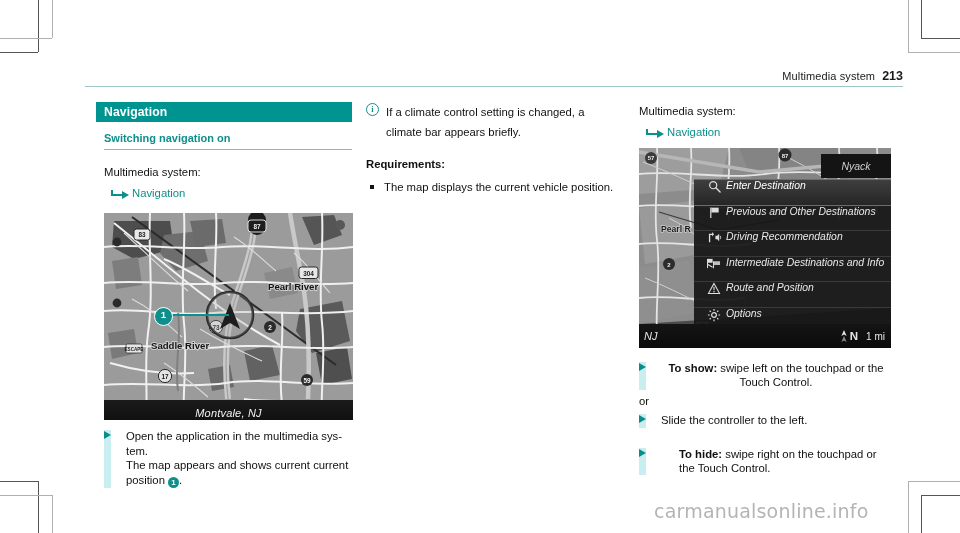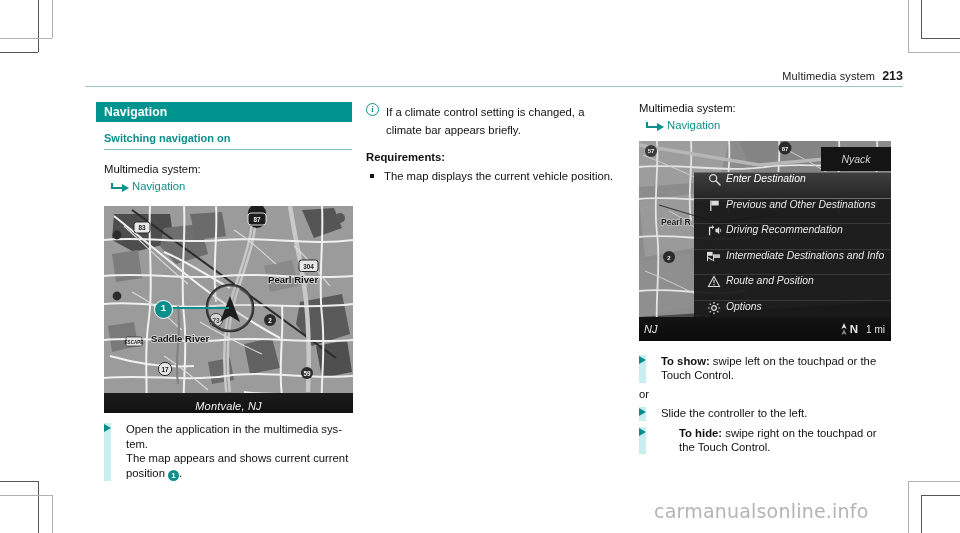--- a/index.html
+++ b/index.html
@@ -39,21 +39,21 @@
   .h-sub{
     color:#0e8f8b;font-weight:bold;font-size:11px;margin-top:9px;line-height:15px;
   }
   .h-rule{height:1.3px;background:#7fc0bd;margin-top:3px;width:100%;}
 
   .h-sub-b{
     color:#0e8f8b;font-weight:bold;font-size:12.2px;line-height:15px;
   }
 
   
-  .txt{font-size:11.3px;line-height:12px;color:#111;}
+  .txt{font-size:11.3px;line-height:19px;color:#111;}
   .mt12{margin-top:13px;}
   .bold{font-weight:bold;}
 
   
   .pathline{display:flex;align-items:flex-start;margin-top:4px;margin-left:6px;}
   .hookarrow{width:22px;height:14px;flex:0 0 22px;margin-top:1px;}
   .pathlabel{color:#0e8f8b;font-size:11.3px;line-height:14px;}
 
   
   .tbul{position:relative;padding-left:22px;margin-top:9px;}
@@ -462,39 +462,39 @@
           </svg>
         <span>N</span>
       </span>
       <span class="scale">
         <span class="lbl">1 mi</span>
         <span class="bar"></span>
       </span>
     </div>
   </div>
 
-  <div class="tbul" style="margin-top:13px;">
+  <div class="tbul" style="margin-top:13px;text-align:center;">
     <div class="bar"></div>
     <div class="tri"></div>
     <div class="body">
       <span class="bold">To show:</span><span> swipe left on the touchpad or the Touch Control.</span>
     </div>
   </div>
 
   <div class="orword">or</div>
 
   <div class="tbul" style="margin-top:5px;">
     <div class="bar"></div>
     <div class="tri"></div>
     <div class="body">
       <span class="bold"></span><span>Slide the controller to the left.</span>
     </div>
   </div>
 
-  <div class="tbul" style="margin-top:5px;padding-left:40px;">
+  <div class="tbul" style="margin-top:19px;padding-left:40px;">
     <div class="bar"></div>
     <div class="tri"></div>
     <div class="body">
       <span class="bold">To hide:</span><span> swipe right on the touchpad or the Touch Control.</span>
     </div>
   </div>
 </div>
 
 <div class="watermark">carmanualsonline.info</div>
 

